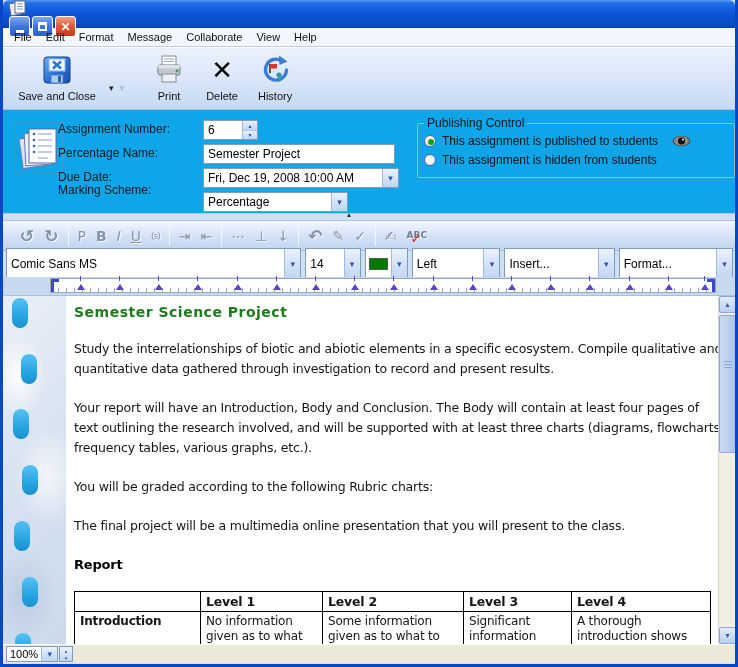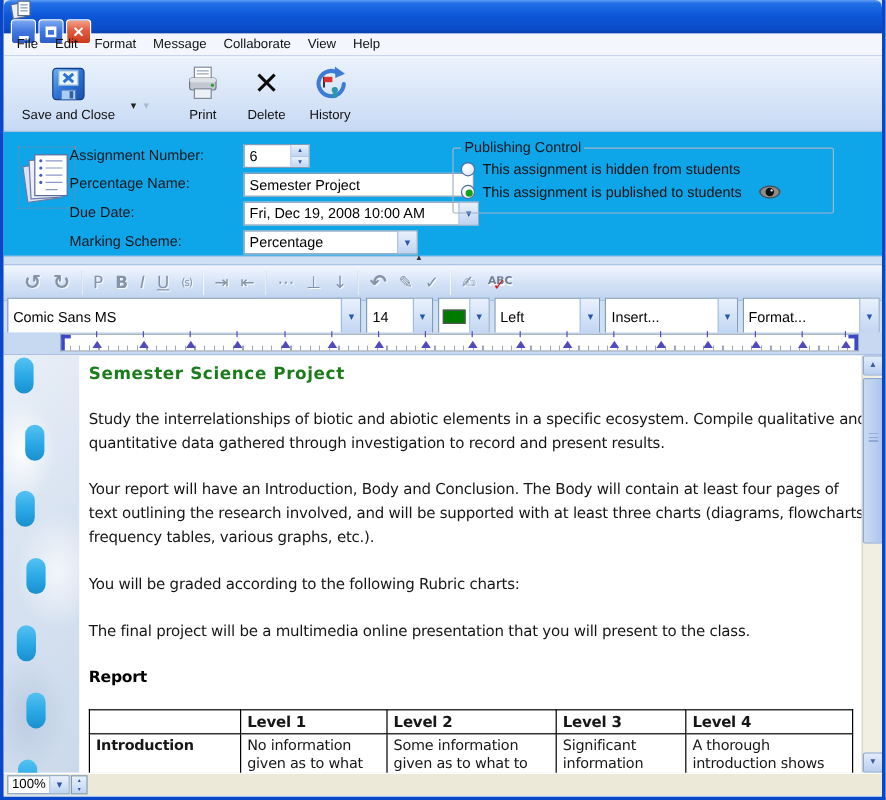--- a/index.html
+++ b/index.html
@@ -29,32 +29,32 @@
   .tool-iconbox{height:36px;display:flex;align-items:center;justify-content:center;}
   .tool-label{font-size:11px;color:#111;margin-top:2px;white-space:nowrap;}
   .tool.disabled .tool-label{color:#A3B6CE;}
   .tool-arrow{align-self:center;margin:14px 0 0 6px;font-size:9px;color:#222;cursor:pointer;}
   .tool-arrow.dis{color:#A9BBD2;}
   .x-glyph{font-size:26px;font-weight:bold;color:#0B0B0B;line-height:30px;font-family:"DejaVu Sans",sans-serif;}
   
   .formband{position:relative;height:104px;background:#0ea5e9;border-bottom:1px solid #B4C8E6;}
   .note-iconwrap{position:absolute;left:12px;top:12px;width:48px;height:52px;border:1px dotted #7A8AA0;padding:2px;}
   .f-label{position:absolute;left:55px;font-size:12px;color:#15181D;}
-  .f-row1{top:12px}.f-row2{top:36px}.f-row3{top:60px}.f-row4{top:84px}
+  .f-row1{top:12px}.f-row2{top:36px}.f-row3{top:60px}.f-row4{top:73px}
   .f-field{position:absolute;left:200px;height:20px;background:#fff;border:1px solid #7F9DB9;display:flex;align-items:center;font-size:12px;color:#000;}
   .f-field .val{flex:1;padding:0 4px;white-space:nowrap;overflow:hidden;}
   input.raw{border:none;outline:none;width:100%;height:100%;font:12px "Liberation Sans",sans-serif;padding:0 4px;background:transparent;}
   .cmb-btn{width:16px;height:100%;flex:0 0 auto;background:linear-gradient(180deg,#E9F1FC,#BFD4F2);
     border-left:1px solid #9EBBE4;display:flex;align-items:center;justify-content:center;
     color:#2B56A8;font-size:9px;cursor:pointer;}
   .spin{width:15px;height:100%;flex:0 0 auto;display:flex;flex-direction:column;border-left:1px solid #9EBBE4;}
   .spin span{flex:1;display:flex;align-items:center;justify-content:center;font-size:6px;color:#2B56A8;
     background:linear-gradient(180deg,#E9F1FC,#BFD4F2);border-bottom:1px solid #AFC6E8;cursor:pointer;}
   .spin span:last-child{border-bottom:none;}
-  fieldset.pub{position:absolute;left:374px;top:6px;width:318px;height:62px;margin:0;
+  fieldset.pub{position:absolute;left:414px;top:6px;width:318px;height:62px;margin:0;
     border:1px solid #A2B4C8;border-radius:2px;padding:1px 6px 0 6px;}
   fieldset.pub legend{font-size:12px;color:#15181D;padding:0 3px;}
   .radio-row{display:flex;align-items:center;gap:6px;height:19px;font-size:12px;color:#111;}
   .radio{width:12px;height:12px;border-radius:50%;border:1px solid #4B6FA8;background:radial-gradient(circle at 35% 30%,#fff 0%,#E8EEF6 70%,#C9D6E8 100%);position:relative;cursor:pointer;flex:0 0 auto;}
   .radio.sel::after{content:"";position:absolute;left:3px;top:3px;width:6px;height:6px;border-radius:50%;background:#18A018;}
   .eye{margin-left:8px;}
   
   .splitter{position:relative;height:7px;background:#CFE0F5;border-bottom:1px solid #AEC4E4;}
   .collapse{position:absolute;left:344px;top:-3px;font-size:8px;color:#333;line-height:8px;}
   
@@ -250,32 +250,32 @@
       <span class="cmb-btn">▾</span>
     </div>
     <div class="f-field" style="top:82px;width:145px">
       <span class="val">Percentage</span>
       <span class="cmb-btn">▾</span>
     </div>
 
     <fieldset class="pub">
       <legend>Publishing Control</legend>
       <div class="radio-row">
-        <span class="radio"></span>
-        <span>This assignment is hidden from students</span>
-      </div>
-      <div class="radio-row">
         <span class="radio sel"></span>
         <span>This assignment is published to students</span>
         <svg class="eye" width="19" height="12" viewBox="0 0 20 12">
           <ellipse cx="10" cy="6" rx="9.3" ry="5.6" fill="#4A4A4A"></ellipse>
           <ellipse cx="10" cy="6" rx="8" ry="4.7" fill="#8C8C8C"></ellipse>
           <circle cx="10" cy="6" r="3.7" fill="#101010"></circle>
           <circle cx="11.6" cy="4.6" r="1" fill="#FFFFFF"></circle>
         </svg>
+      </div>
+      <div class="radio-row">
+        <span class="radio"></span>
+        <span>This assignment is hidden from students</span>
       </div>
     </fieldset>
   </div>
 
   <div class="splitter">
     <span class="collapse">▴</span>
   </div>
 
   <div class="fmtbar">
     <div class="fmt-group">

